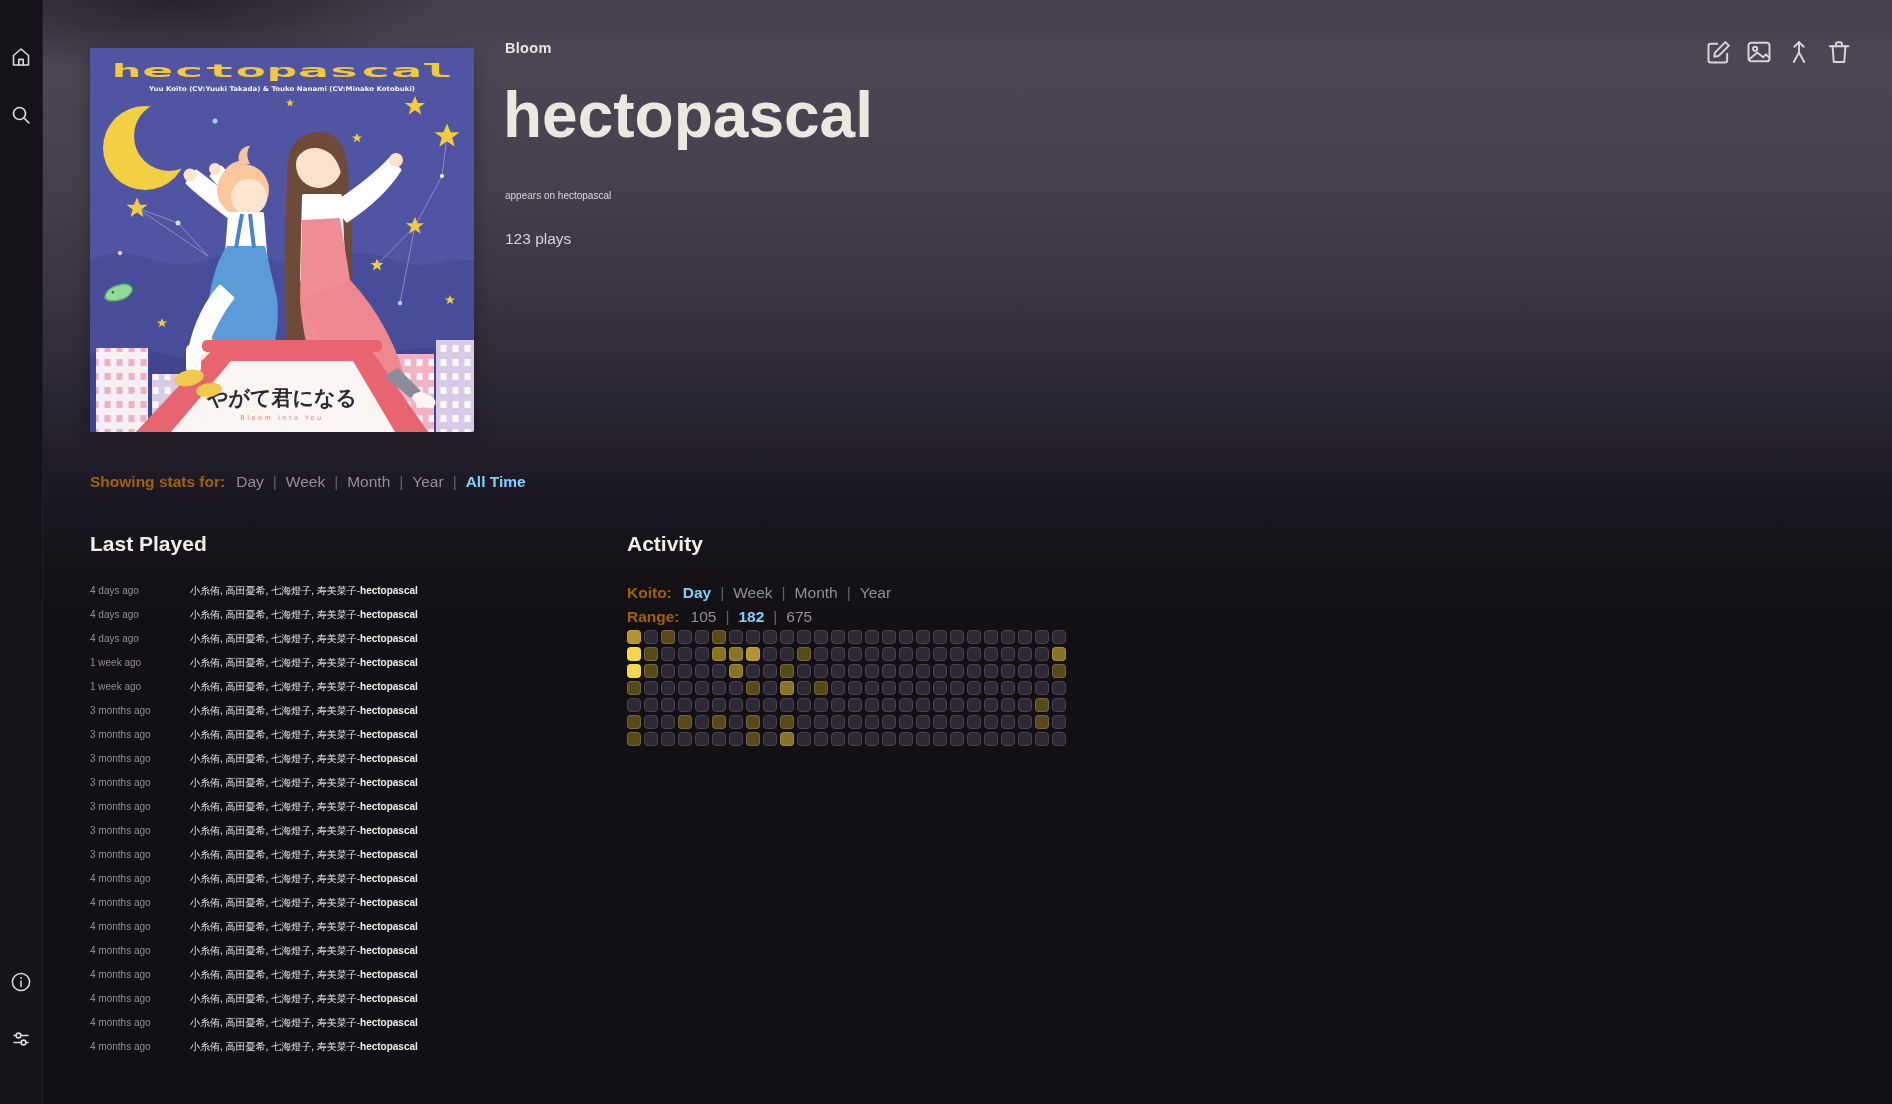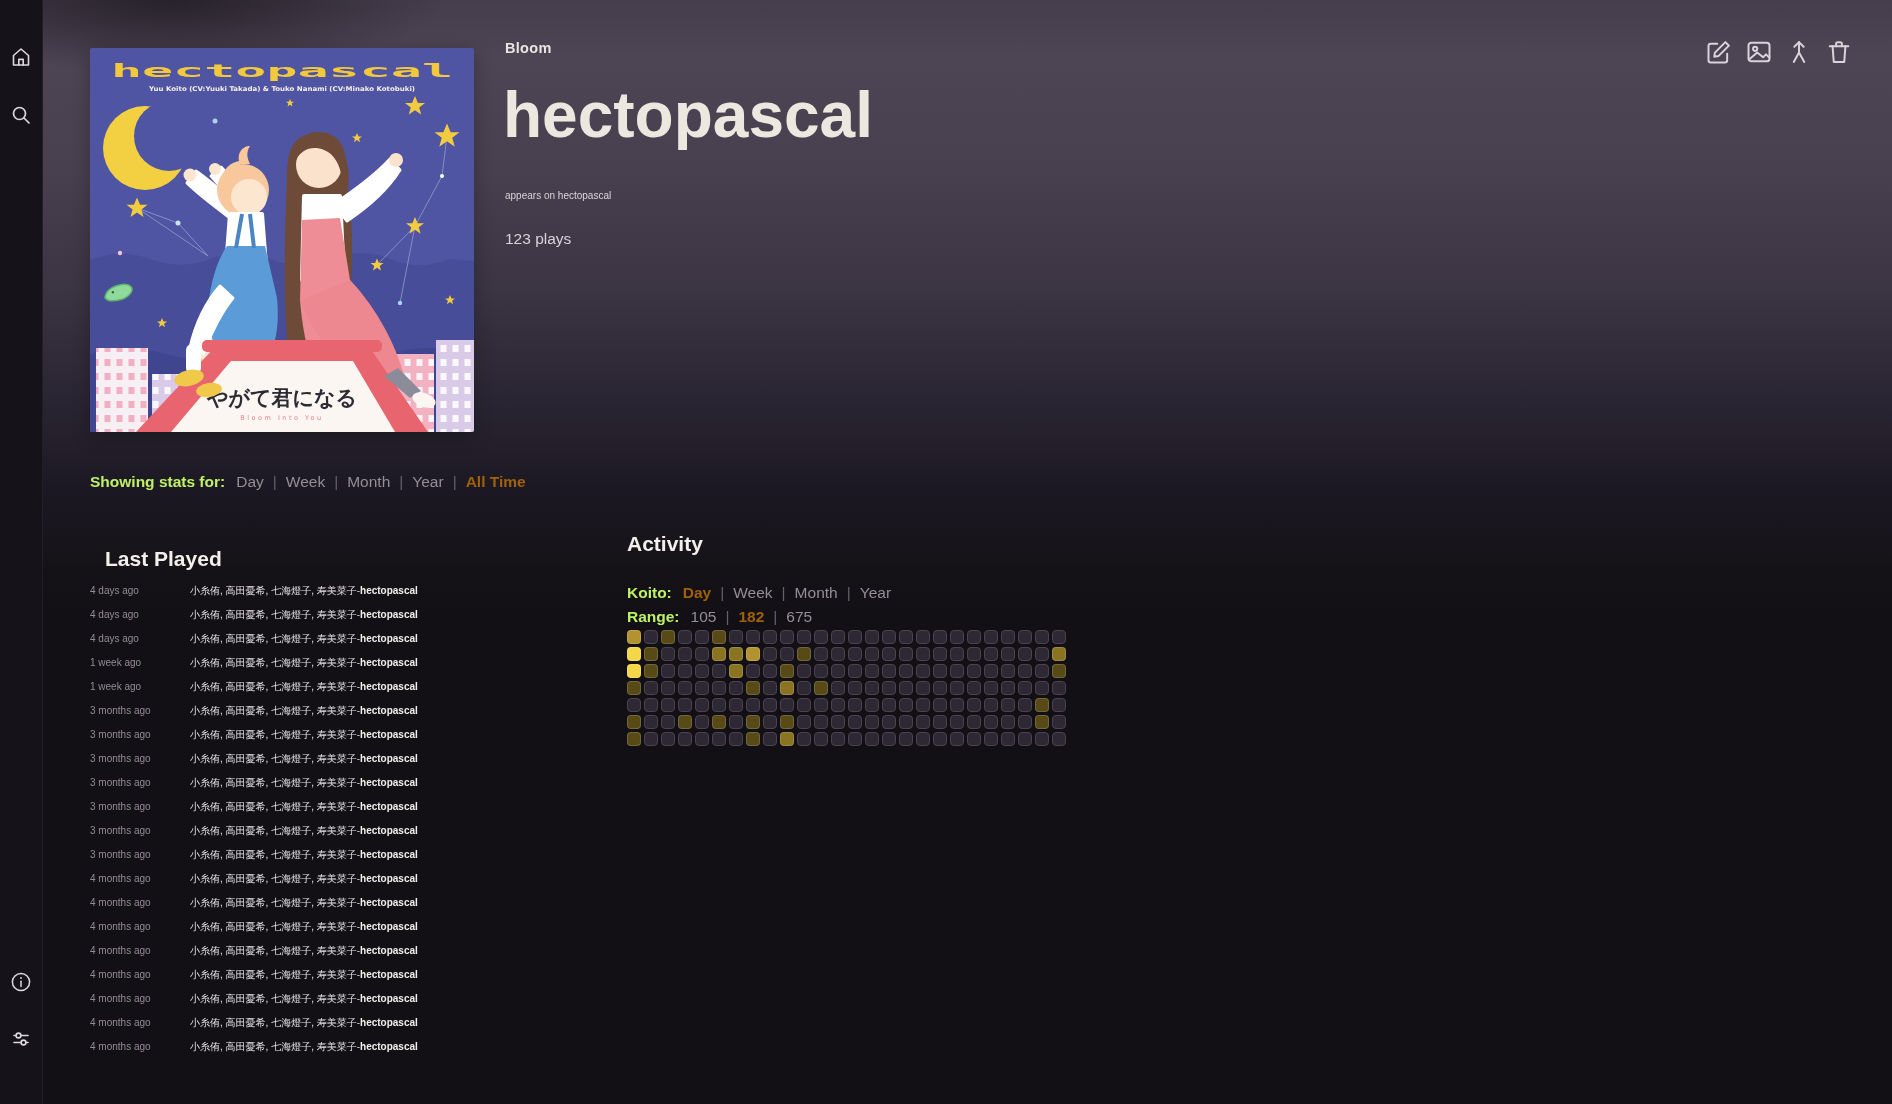--- a/index.html
+++ b/index.html
@@ -29,23 +29,23 @@
   .appears{left:505px;top:190px;font-size:10px;color:#d9d3d6;}
   .appears .lnk{color:#ded8da;cursor:pointer;}
   .plays{left:505px;top:230px;font-size:15.5px;color:#d9d3d6;}
 
   .actions{left:1705px;top:38px;display:flex;gap:12px;}
   .act-btn{width:28px;height:28px;color:#d9d4da;cursor:pointer;}
   .act-btn svg{width:28px;height:28px;display:block;}
 
   
   .filter-row{font-size:15.5px;white-space:nowrap;}
-  .flabel{font-weight:600;color:#bef264;margin-right:11px;}
+  .flabel{font-weight:600;color:#a16207;margin-right:11px;}
   .opt{color:#958d97;cursor:pointer;}
-  .opt.sel{color:#a16207;font-weight:600;}
+  .opt.sel{color:#7dd3fc;font-weight:600;}
   .pipe{color:#675f6d;margin:0 9px;}
   .stats-filter{left:90px;top:473px;}
 
   
   .sec-head{font-size:21px;font-weight:700;color:#f3efeb;}
   .lp-head{left:90px;top:532px;}
   .act-head{left:627px;top:532px;}
 
   .lp-rows{left:90px;top:579px;font-size:10px;}
   .lp-row{display:flex;height:24px;line-height:24px;white-space:nowrap;}
@@ -258,21 +258,21 @@
         <path d="M9.5 7 V5.2 a1.6 1.6 0 0 1 1.6 -1.6 h1.8 a1.6 1.6 0 0 1 1.6 1.6 V7"></path>
         <path d="M6.5 7 L7.5 20.5 H16.5 L17.5 7"></path>
       </svg>
     </div>
   </div>
 
   <div class="abs filter-row stats-filter">
     <span class="flabel">Showing stats for:</span><span id="stats-options"><span class="opt">Day</span><span class="pipe">|</span><span class="opt">Week</span><span class="pipe">|</span><span class="opt">Month</span><span class="pipe">|</span><span class="opt">Year</span><span class="pipe">|</span><span class="opt sel">All Time</span></span>
   </div>
 
-  <h2 class="abs sec-head lp-head" style="margin:15px;">Last Played</h2>
+  <h2 class="abs sec-head lp-head" style="margin:0;">Last Played</h2>
   <div class="abs lp-rows" id="lp-rows">
       <div class="lp-row">
         <span class="lp-when">4 days ago</span>
         <span class="lp-names"><span class="artist">小糸侑</span>, <span class="artist">高田憂希</span>, <span class="artist">七海燈子</span>, <span class="artist">寿美菜子</span></span>
         <span class="lp-sep"> - </span>
         <span class="lp-track">hectopascal</span>
       </div>
       <div class="lp-row">
         <span class="lp-when">4 days ago</span>
         <span class="lp-names"><span class="artist">小糸侑</span>, <span class="artist">高田憂希</span>, <span class="artist">七海燈子</span>, <span class="artist">寿美菜子</span></span>

